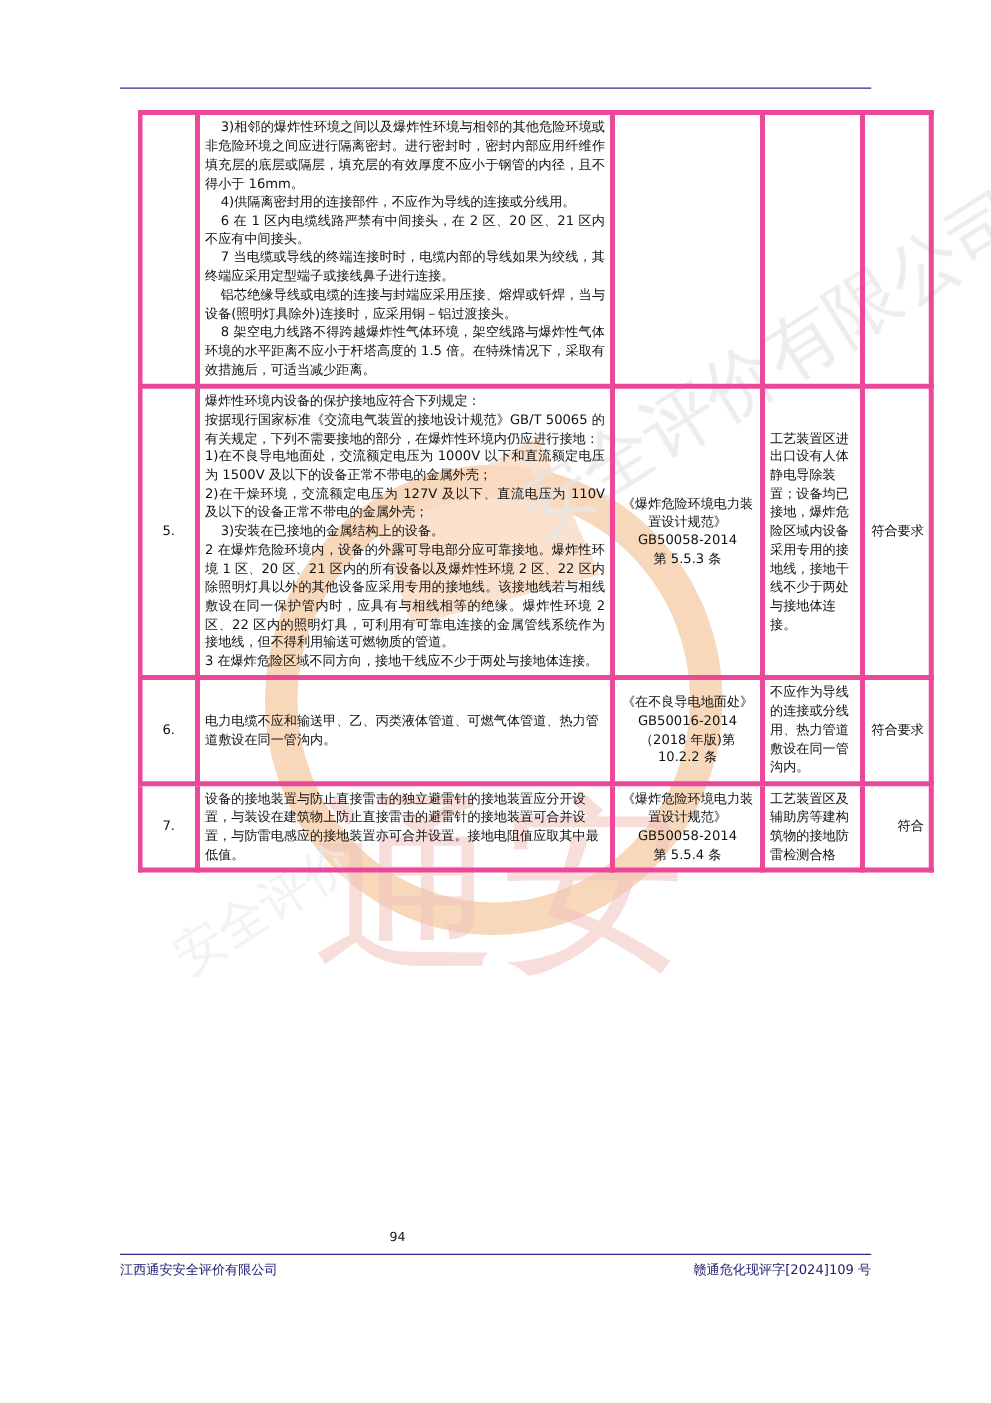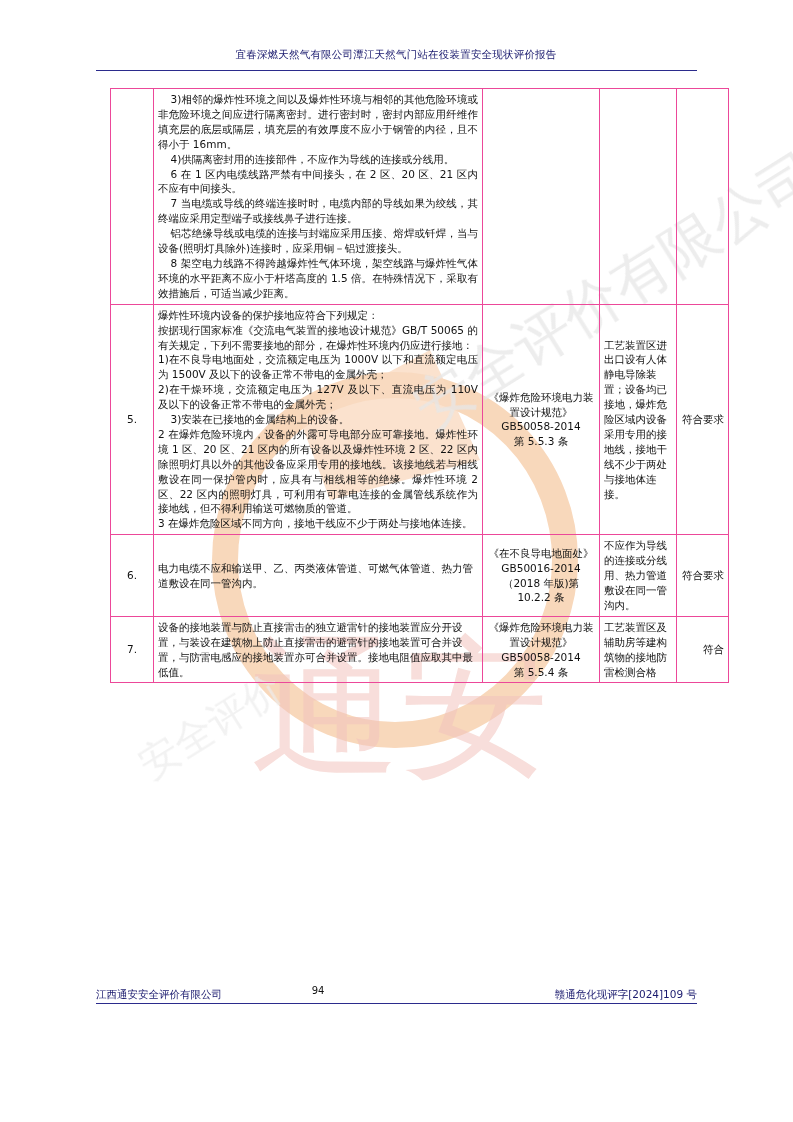--- a/index.html
+++ b/index.html
@@ -68,21 +68,21 @@
     left: 96px;
     top: 1003px;
     width: 601px;
     height: 0;
     border-top: 1px solid #2b2b8c;
     z-index: 2;
   }
   .footer {
     position: absolute;
     left: 96px;
-    top: 988px;
+    top: 1009px;
     width: 601px;
     display: flex;
     justify-content: space-between;
     font-size: 10.5px;
     color: #1a1a6e;
     z-index: 2;
   }
 
   
   .tbl-wrap {
@@ -92,21 +92,21 @@
     width: 573px;
     z-index: 1;
   }
   table.doc {
     border-collapse: collapse;
     width: 573px;
     table-layout: fixed;
     background: transparent;
   }
   table.doc td {
-    border: 1px solid #ec4899;
+    border: 4px solid #ec4899;
     vertical-align: middle;
     padding: 3px 4px;
     font-size: 10.5px;
     line-height: 1.42;
     color: #111111;
     font-family: "DejaVu Sans", sans-serif;
   }
   td.c-no {
     width: 34px;
     text-align: center;
@@ -154,21 +154,20 @@
   <svg class="watermark" viewBox="0 0 793 1122">
     <g opacity="0.45">
       <ellipse cx="395" cy="560" rx="170" ry="175" fill="none" stroke="#f0a768" stroke-width="26"></ellipse>
       <path d="M300 420 L430 350 L480 460 L330 500 Z" fill="#f3ae75" opacity="0.8"></path>
       <text x="250" y="760" font-family="DejaVu Sans, sans-serif" font-size="150" fill="#e0796a" opacity="0.55">通安</text>
       <text x="430" y="430" font-family="DejaVu Sans, sans-serif" font-size="58" fill="#c9c9c9" opacity="0.75" transform="rotate(-32 430 430)">安全评价有限公司</text>
       <text x="150" y="780" font-family="DejaVu Sans, sans-serif" font-size="40" fill="#d6d6d6" opacity="0.7" transform="rotate(-32 150 780)">安全评价</text>
     </g>
   </svg>
 
-  <div class="header">宜春深燃天然气有限公司潭江天然气门站在役装置安全现状评价报告</div>
   <div class="header-rule"></div>
 
   <div class="tbl-wrap">
     <table class="doc">
       <tbody>
 
         <tr>
           <td class="c-no"></td>
           <td class="c-body">
             <div class="body-text justify">

